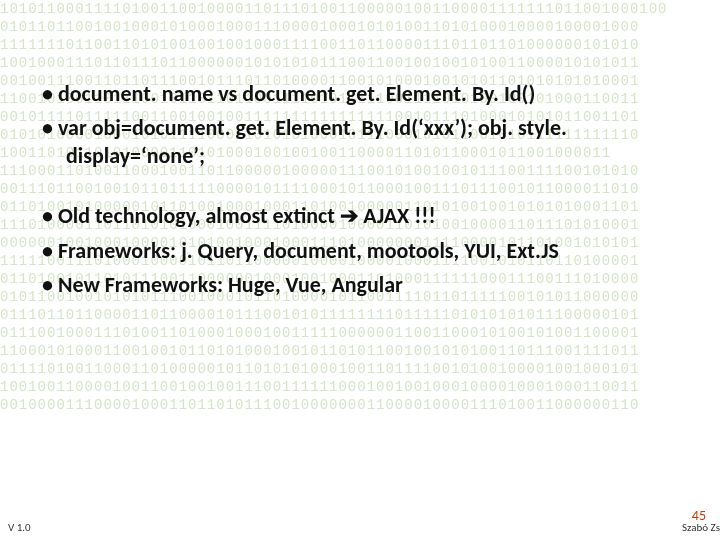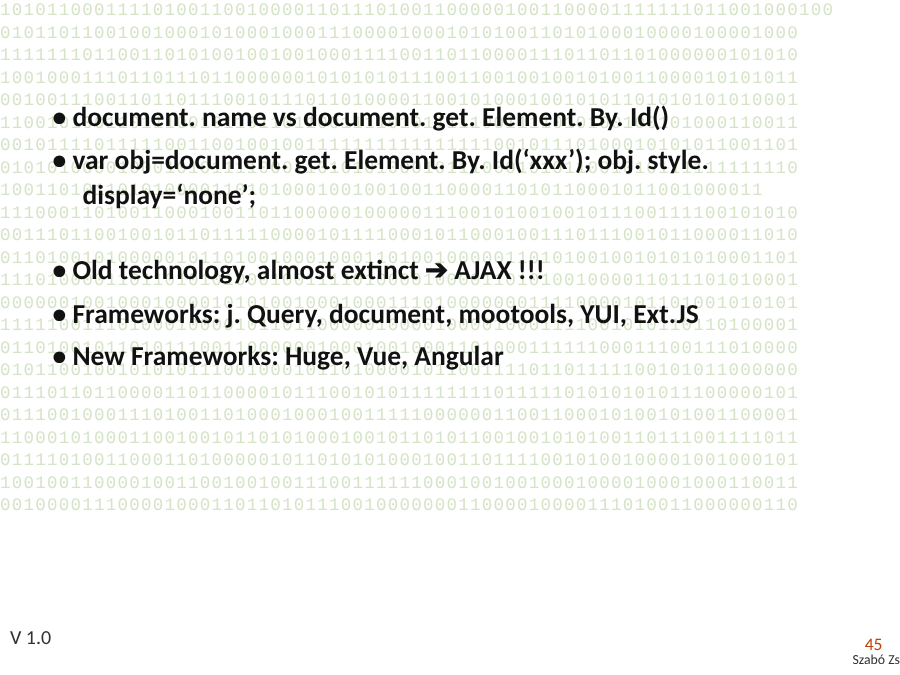--- a/index.html
+++ b/index.html
@@ -7,21 +7,21 @@
   .binary-bg{position:absolute;inset:0;font-family:Liberation Mono, monospace;font-size:14px;line-height:18px;
     color:rgba(135,176,94,.35);overflow:hidden;white-space:pre;letter-spacing:1px}
   .title{position:absolute;left:42px;top:12px;font-size:32px;font-weight:600;color:#222}
   .body{position:absolute;left:42px;right:40px;top:80px;font-size:22px;color:#111;font-weight:600}
   ul{margin:0;padding:0;list-style:none}
   li.b{padding-left:24px;text-indent:-24px;margin:0 0 6px 0;line-height:1.28}
   li.b::before{content:"• ";}
   .gap{height:26px}
   .arrow{font-weight:700}
   .u{}
-  .foot-l{position:absolute;left:8px;bottom:20px;font-size:16px;color:#333}
+  .foot-l{position:absolute;left:8px;bottom:6px;font-size:11px;color:#333}
   .foot-c{position:absolute;left:0;right:0;bottom:6px;text-align:right;font-size:11px;color:#333}
   .foot-r{position:absolute;right:14px;bottom:16px;font-size:14px;color:#c2410c}
 </style>
 </head>
 <body>
 
 <div class="slide">
   <div class="binary-bg">10101100011110100110010000110111010011000001001100001111111011001000100
 01011011001001000101000100011100001000101010011010100010000100001000
 11111110110011010100100100100011110011011000011101101101000000101010

